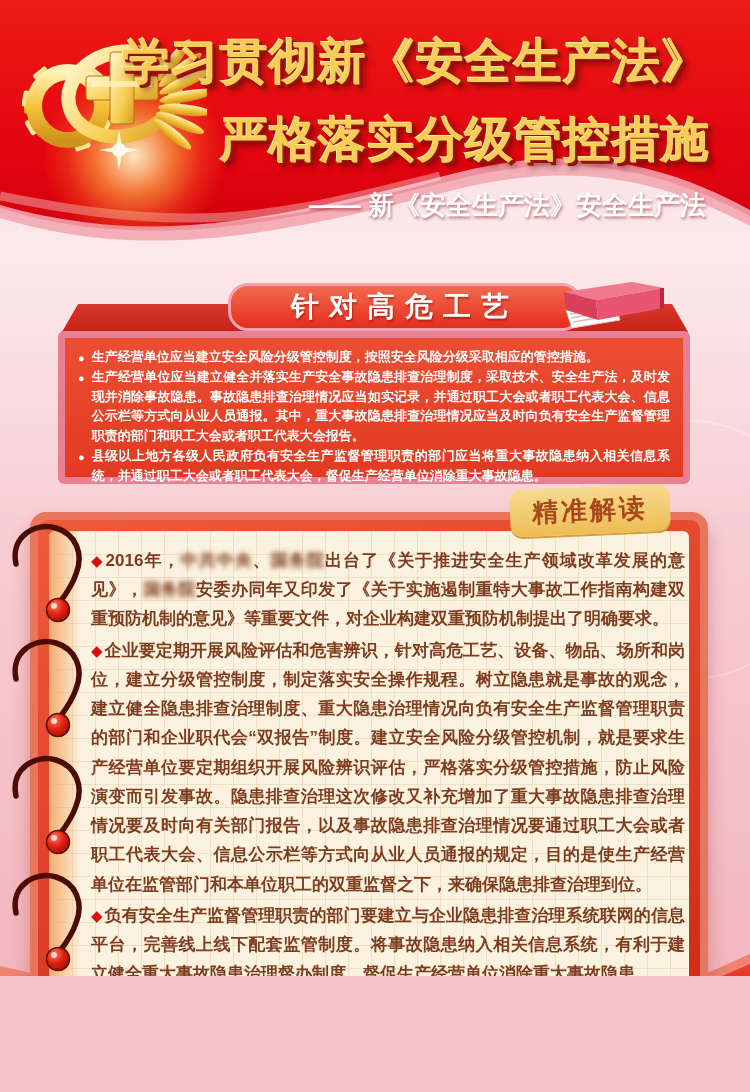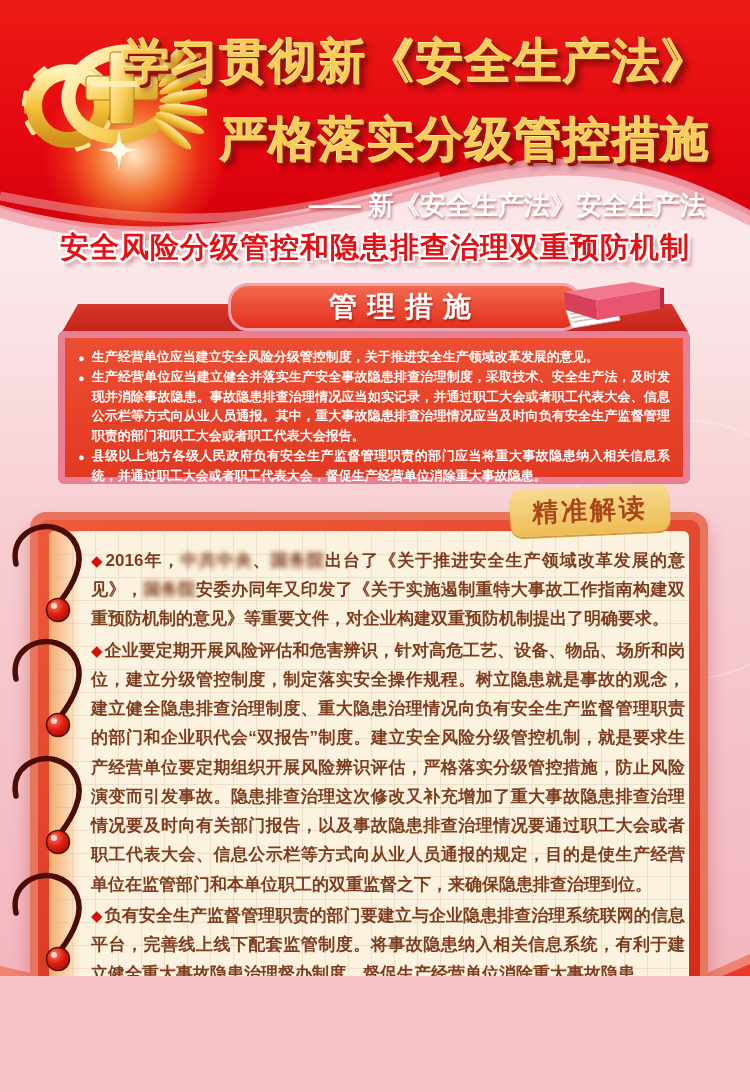--- a/index.html
+++ b/index.html
@@ -159,42 +159,41 @@
         <path d="M97,108 L100,125 L117,128 L100,131 L97,148 L94,131 L77,128 L94,125 Z" fill="rgba(255,252,230,.95)"></path>
       </svg>
     </div>
     <div class="titles">
       <div class="title-line">学习贯彻新《安全生产法》</div>
       <div class="title-line second">严格落实分级管控措施</div>
       <div class="subtitle">—— 新《安全生产法》安全生产法</div>
     </div>
   </div>
 
-  <div class="section-heading">安全风险分级管控和隐患排查治理双重预防机制</div>
 
   <div class="pedestal"></div>
   <div class="article-tab">
-    <span>管理措施</span>
+    <span>针对高危工艺</span>
   </div>
   <div class="book-icon">
     <svg width="118" height="58" viewBox="0 0 118 58">
       <polygon points="14,34 62,26 68,44 20,52" fill="#ffffff" stroke="#e3c9c9" stroke-width="1"></polygon>
       <path d="M18,38 L60,31 M19,42 L61,35 M21,46 L63,39" stroke="#d8b9b9" stroke-width="1.6" fill="none"></path>
       <polygon points="12,16 80,6 112,12 44,24" fill="#f0798d"></polygon>
       <polygon points="12,16 44,24 46,44 14,34" fill="#d83f58"></polygon>
       <polygon points="44,24 112,12 112,32 46,44" fill="#e85570"></polygon>
       <polygon points="108,12 112,12 112,32 108,33" fill="#c22742"></polygon>
     </svg>
   </div>
 
   <div class="law-box">
     <ul class="law-list" id="law-list">
         <li>
           <span class="bullet">●</span>
-          <span>生产经营单位应当建立安全风险分级管控制度，关于推进安全生产领域改革发展的意见。</span>
+          <span>生产经营单位应当建立安全风险分级管控制度，按照安全风险分级采取相应的管控措施。</span>
         </li>
         <li>
           <span class="bullet">●</span>
           <span>生产经营单位应当建立健全并落实生产安全事故隐患排查治理制度，采取技术、安全生产法，及时发现并消除事故隐患。事故隐患排查治理情况应当如实记录，并通过职工大会或者职工代表大会、信息公示栏等方式向从业人员通报。其中，重大事故隐患排查治理情况应当及时向负有安全生产监督管理职责的部门和职工大会或者职工代表大会报告。</span>
         </li>
         <li>
           <span class="bullet">●</span>
           <span>县级以上地方各级人民政府负有安全生产监督管理职责的部门应当将重大事故隐患纳入相关信息系统，并通过职工大会或者职工代表大会，督促生产经营单位消除重大事故隐患。</span>
         </li>
       </ul>

